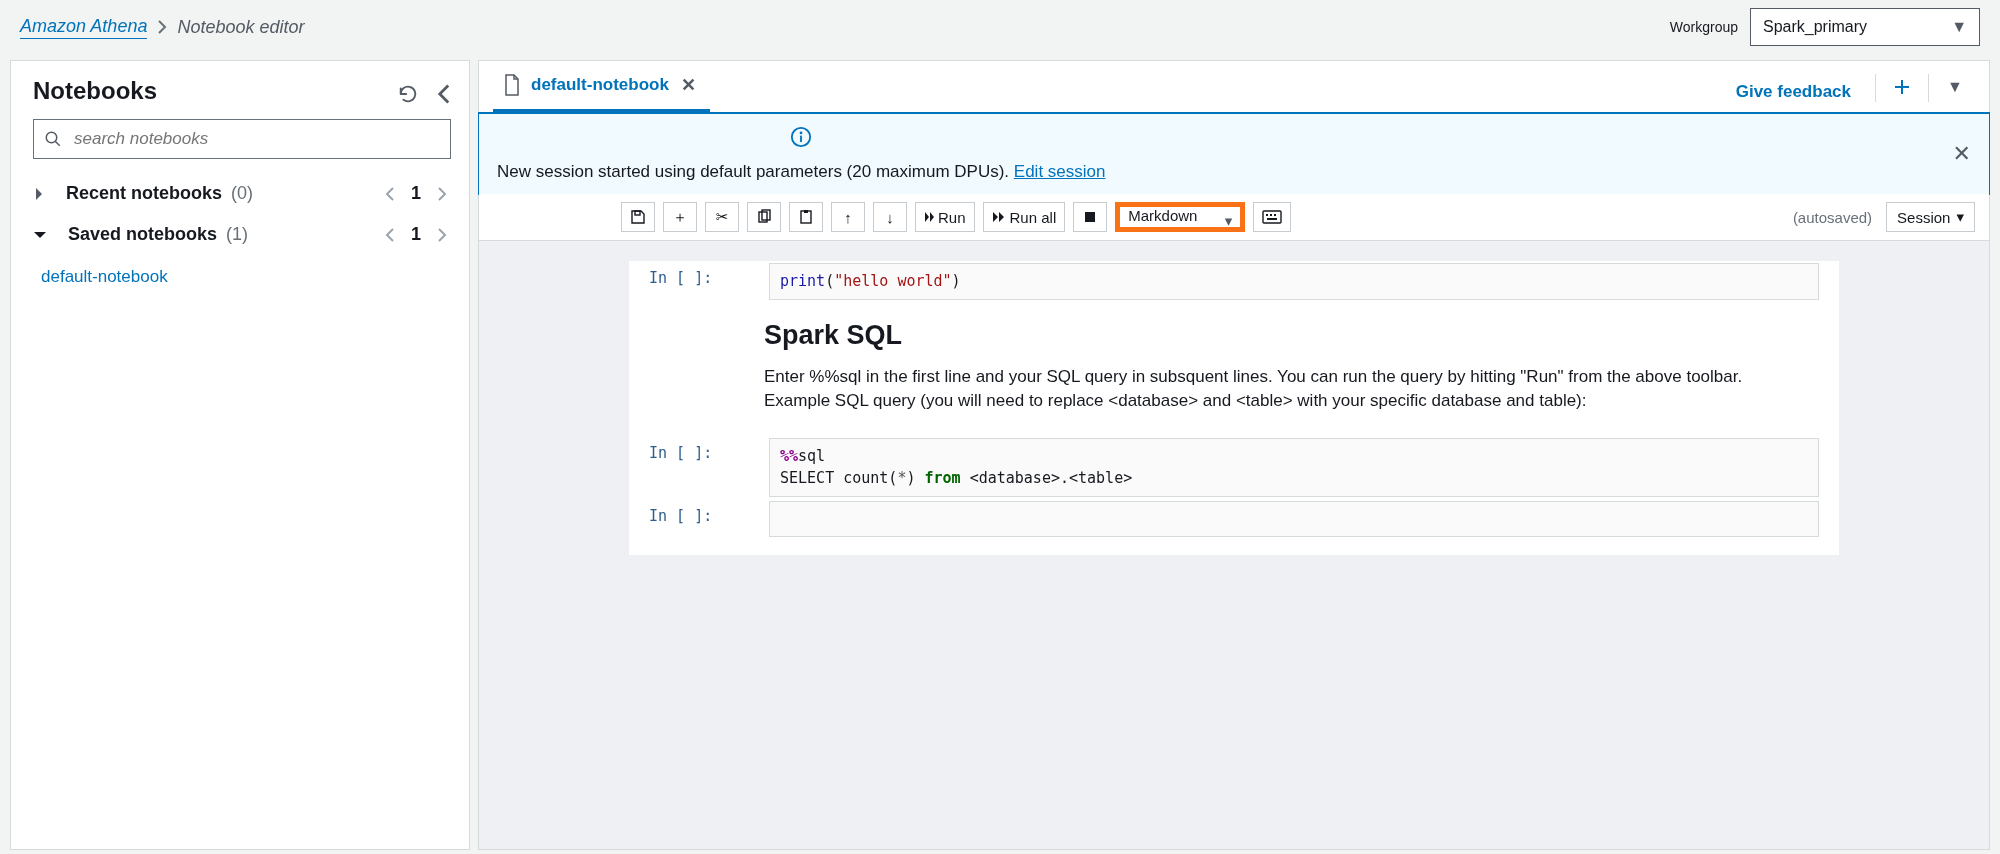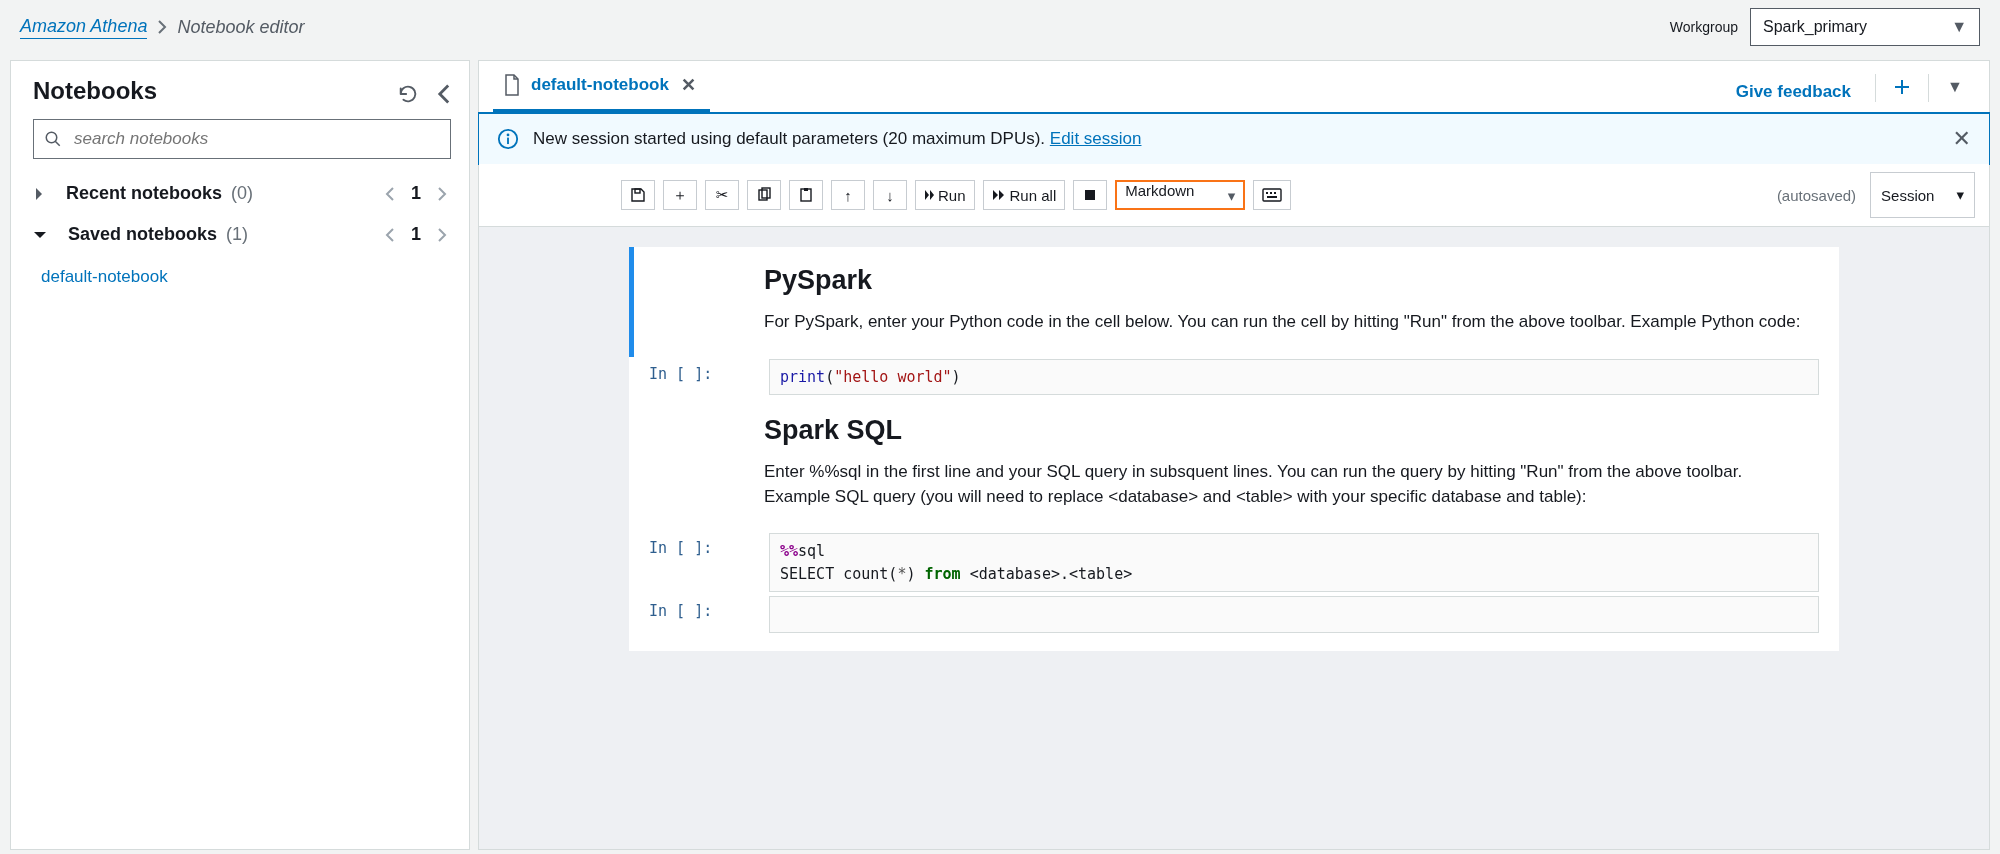--- a/index.html
+++ b/index.html
@@ -80,46 +80,46 @@
   .iconbtn { width:40px; height:30px; display:flex; align-items:center; justify-content:center; color:#545b64; cursor:pointer; }
 
   
   .banner {
     display:flex; align-items:center; justify-content:space-between;
     background:#f1faff; border:1px solid #0073bb; border-left:1px solid #0073bb;
     border-top:2px solid #0073bb;
     padding:12px 18px; font-size:17px; color:#16191f;
     margin:-1px; 
   }
-  .banner .left { display:flex; align-items:center; gap:14px; }
+  .banner .left { display:flex; align-items:center; gap:14px;flex-direction:column; }
   .banner .info-ico { color:#0073bb; }
   .banner .link { color:#0073bb; text-decoration:underline; cursor:pointer; }
   .banner .close { color:#545b64; cursor:pointer; font-size:22px; }
 
   
   .nb-wrap { background:#eef0f3; flex:1; padding:0; }
   .nb-toolbar {
     display:flex; align-items:center; justify-content:flex-start; gap:8px;
     padding:8px 14px; background:#fff; border-bottom:1px solid #d5dbdb;
   }
   .nb-toolbar .spacer { flex:1; }
   .tbtn {
     border:1px solid #c7ccd1; background:#fff; height:30px; min-width:34px;
     display:flex; align-items:center; justify-content:center; font-size:15px; cursor:pointer;
     padding:0 8px; color:#16191f;
   }
   .tsel {
-    border:2px solid #f97316; background:#fff; height:30px; font-size:15px; padding:0 24px 0 8px;
+    border:5px solid #f97316; background:#fff; height:30px; font-size:15px; padding:0 24px 0 8px;
     cursor:pointer; min-width:130px; position:relative;
   }
   .tsel::after { content:"▾"; position:absolute; right:8px; top:5px; color:#545b64; }
   .autosaved { color:#687078; font-size:15px; margin-right:6px; }
   .session-btn {
-    border:1px solid #c7ccd1; background:#fff; height:46px; padding:0 10px; font-size:15px;
-    display:flex; align-items:center; gap:22px; cursor:pointer;
+    border:1px solid #c7ccd1; background:#fff; height:30px; padding:0 10px; font-size:15px;
+    display:flex; align-items:center; gap:6px; cursor:pointer;
   }
 
   
   .nb-page {
     margin:20px auto 20px auto; width:1210px; max-width:calc(100% - 40px);
     background:#fff;
   }
   .md-cell { border-left:5px solid #1f8ceb; padding:18px 30px 22px 130px; }
   .md-cell.nolbar { border-left:5px solid transparent; }
   .md-cell h2 { margin:0 0 14px 0; font-size:27px; font-weight:700; font-family: Arial, sans-serif; }
@@ -381,24 +381,20 @@
         <div class="spacer"></div>
         <span class="autosaved">(autosaved)</span>
         <div class="session-btn">
           <span>Session</span>
           <span>▾</span>
         </div>
       </div>
 
       <div class="nb-page">
 
-        <div class="md-cell">
-          <h2>PySpark</h2>
-          <p>For PySpark, enter your Python code in the cell below. You can run the cell by hitting "Run" from the above toolbar. Example Python code:</p>
-        </div>
 
         <div class="code-row">
           <div class="prompt">In [ ]:</div>
           <div class="code-box"><span class="tok-fn">print</span><span>(</span><span class="tok-str">"hello world"</span><span>)</span></div>
         </div>
 
         <div class="md-cell nolbar">
           <h2>Spark SQL</h2>
           <p>Enter %%sql in the first line and your SQL query in subsquent lines. You can run the query by hitting "Run" from the above toolbar. Example SQL query (you will need to replace &lt;database&gt; and &lt;table&gt; with your specific database and table):</p>
         </div>

